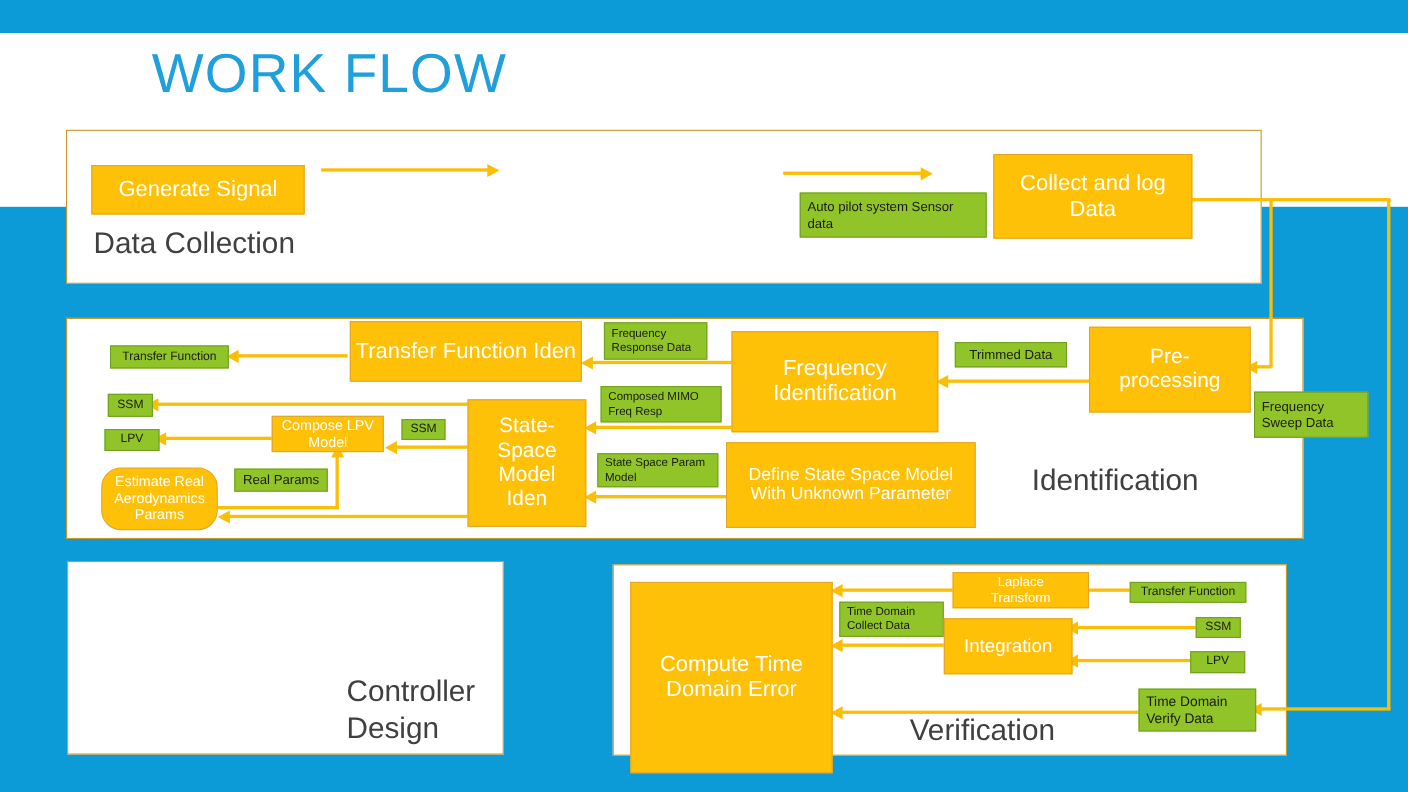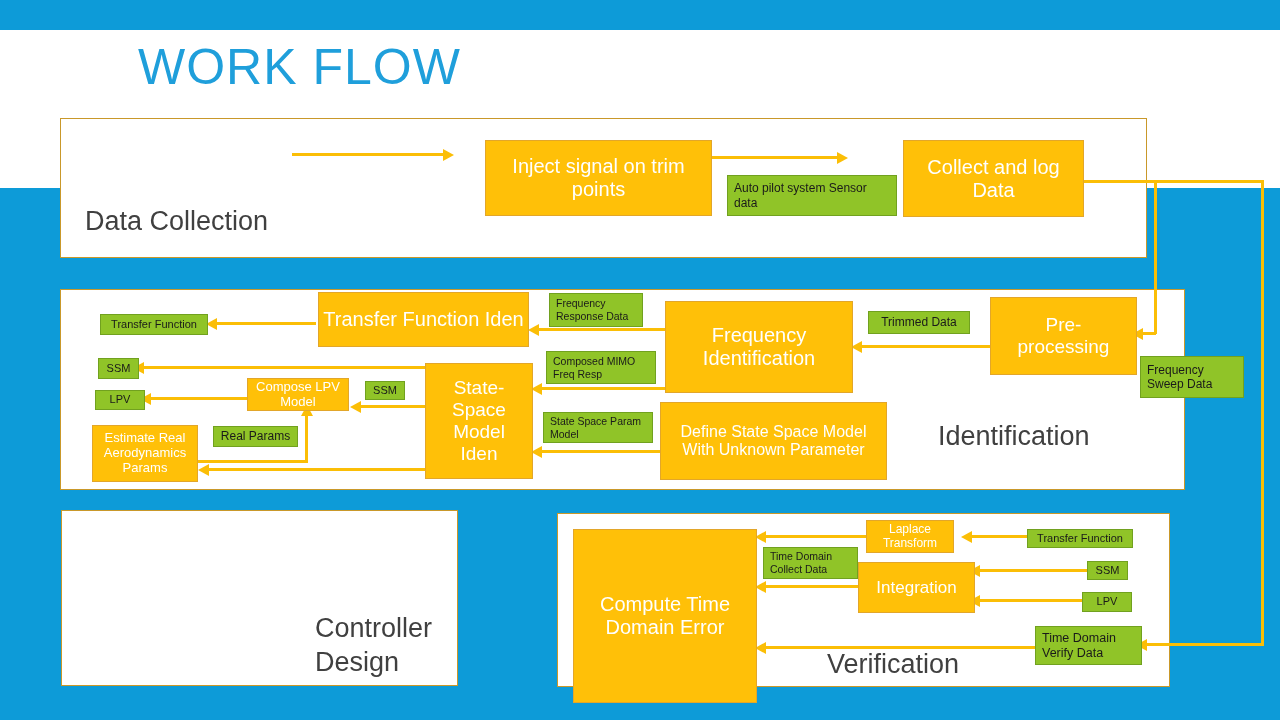--- a/index.html
+++ b/index.html
@@ -63,44 +63,44 @@
   <div class="hline" style="left:198px;top:460px;width:110px;"></div>
   <div class="vline au" style="left:305px;top:415px;height:48px;"></div>
 
   <div class="hline al" style="left:765px;top:535px;width:101px;"></div>
   <div class="hline al" style="left:971px;top:535px;width:56px;"></div>
   <div class="hline al" style="left:979px;top:569px;width:108px;"></div>
   <div class="hline al" style="left:765px;top:585px;width:93px;"></div>
   <div class="hline al" style="left:979px;top:599px;width:103px;"></div>
   <div class="hline al" style="left:765px;top:646px;width:270px;"></div>
 
-  <div class="obox" style="left:485px;top:140px;width:227px;height:76px;font-size:20px;padding:0 6px;">Inject signal on trim points</div>
+  <div class="obox" style="left:83px;top:150px;width:194px;height:45px;font-size:20px;">Generate Signal</div>
   <div class="gbox" style="left:727px;top:175px;width:170px;height:41px;font-size:12px;">Auto pilot system Sensor data</div>
   <div class="obox" style="left:903px;top:140px;width:181px;height:77px;font-size:20px;padding:0 10px;">Collect and log Data</div>
 
   <div class="obox" style="left:318px;top:292px;width:211px;height:55px;font-size:20px;">Transfer Function Iden</div>
   <div class="gbox center" style="left:100px;top:314px;width:108px;height:21px;font-size:11px;">Transfer Function</div>
   <div class="gbox" style="left:549px;top:293px;width:94px;height:34px;font-size:10.5px;">Frequency Response Data</div>
   <div class="obox" style="left:665px;top:301px;width:188px;height:92px;font-size:20px;padding:0 32px;">Frequency Identification</div>
   <div class="gbox center" style="left:868px;top:311px;width:102px;height:23px;font-size:12px;">Trimmed Data</div>
   <div class="obox" style="left:990px;top:297px;width:147px;height:78px;font-size:19px;padding:0 24px;">Pre-processing</div>
   <div class="gbox" style="left:1140px;top:356px;width:104px;height:42px;font-size:12px;">Frequency Sweep Data</div>
   <div class="gbox center" style="left:98px;top:358px;width:41px;height:21px;font-size:11px;">SSM</div>
   <div class="gbox" style="left:546px;top:351px;width:110px;height:33px;font-size:10.5px;">Composed MIMO Freq Resp</div>
   <div class="obox" style="left:425px;top:363px;width:108px;height:116px;font-size:19px;padding:0 14px;">State-Space Model Iden</div>
   <div class="obox" style="left:247px;top:378px;width:102px;height:33px;font-size:13px;">Compose LPV Model</div>
   <div class="gbox center" style="left:365px;top:381px;width:40px;height:19px;font-size:11px;">SSM</div>
   <div class="gbox center" style="left:95px;top:390px;width:50px;height:20px;font-size:11px;">LPV</div>
   <div class="gbox" style="left:543px;top:412px;width:110px;height:31px;font-size:10.5px;">State Space Param Model</div>
   <div class="obox" style="left:660px;top:402px;width:227px;height:78px;font-size:16px;padding:0 4px;">Define State Space Model With Unknown Parameter</div>
   <div class="gbox center" style="left:213px;top:426px;width:85px;height:21px;font-size:12px;">Real Params</div>
-  <div class="obox" style="left:92px;top:425px;width:106px;height:57px;font-size:13px;">Estimate Real Aerodynamics Params</div>
+  <div class="obox" style="left:92px;top:425px;width:106px;height:57px;font-size:13px;border-radius:18px;">Estimate Real Aerodynamics Params</div>
 
   <div class="obox" style="left:573px;top:529px;width:184px;height:174px;font-size:20px;padding:0 6px;">Compute Time Domain Error</div>
-  <div class="obox" style="left:866px;top:520px;width:88px;height:33px;font-size:12px;padding:0 14px;">Laplace Transform</div>
+  <div class="obox" style="left:866px;top:520px;width:124px;height:33px;font-size:12px;padding:0 14px;">Laplace Transform</div>
   <div class="gbox center" style="left:1027px;top:529px;width:106px;height:19px;font-size:11px;">Transfer Function</div>
   <div class="gbox" style="left:763px;top:547px;width:95px;height:32px;font-size:10.5px;">Time Domain Collect Data</div>
   <div class="obox" style="left:858px;top:562px;width:117px;height:51px;font-size:17px;">Integration</div>
   <div class="gbox center" style="left:1087px;top:561px;width:41px;height:19px;font-size:11px;">SSM</div>
   <div class="gbox center" style="left:1082px;top:592px;width:50px;height:20px;font-size:11px;">LPV</div>
   <div class="gbox" style="left:1035px;top:626px;width:107px;height:39px;font-size:12.5px;">Time Domain Verify Data</div>
 
 </div>
 
 </body></html>

